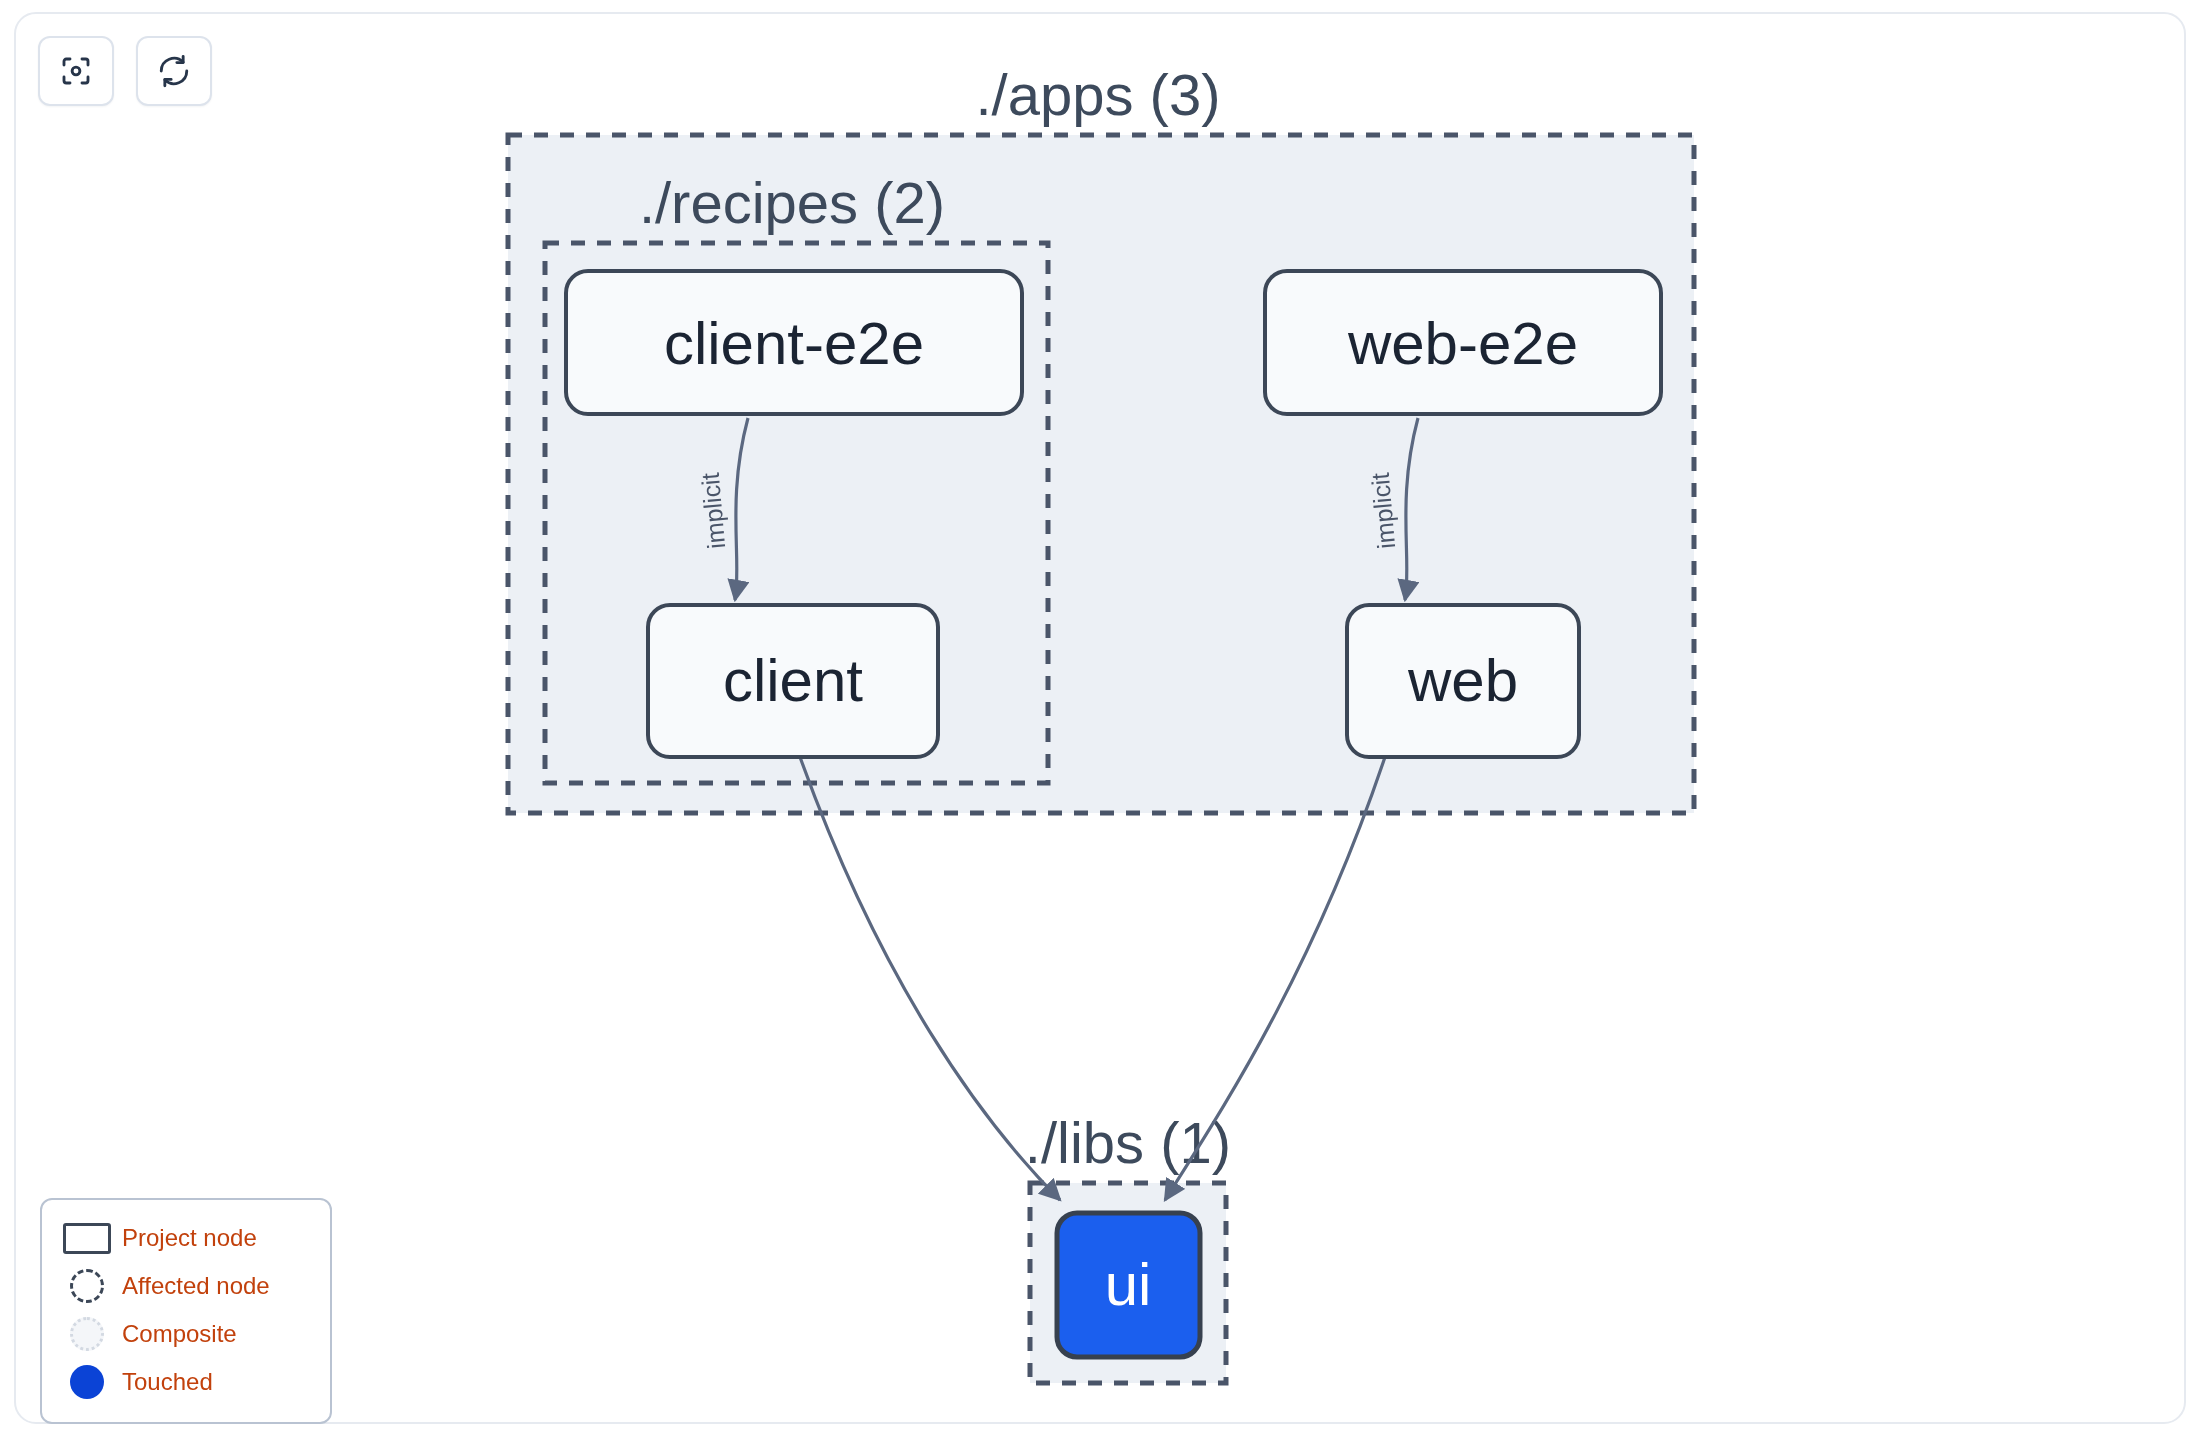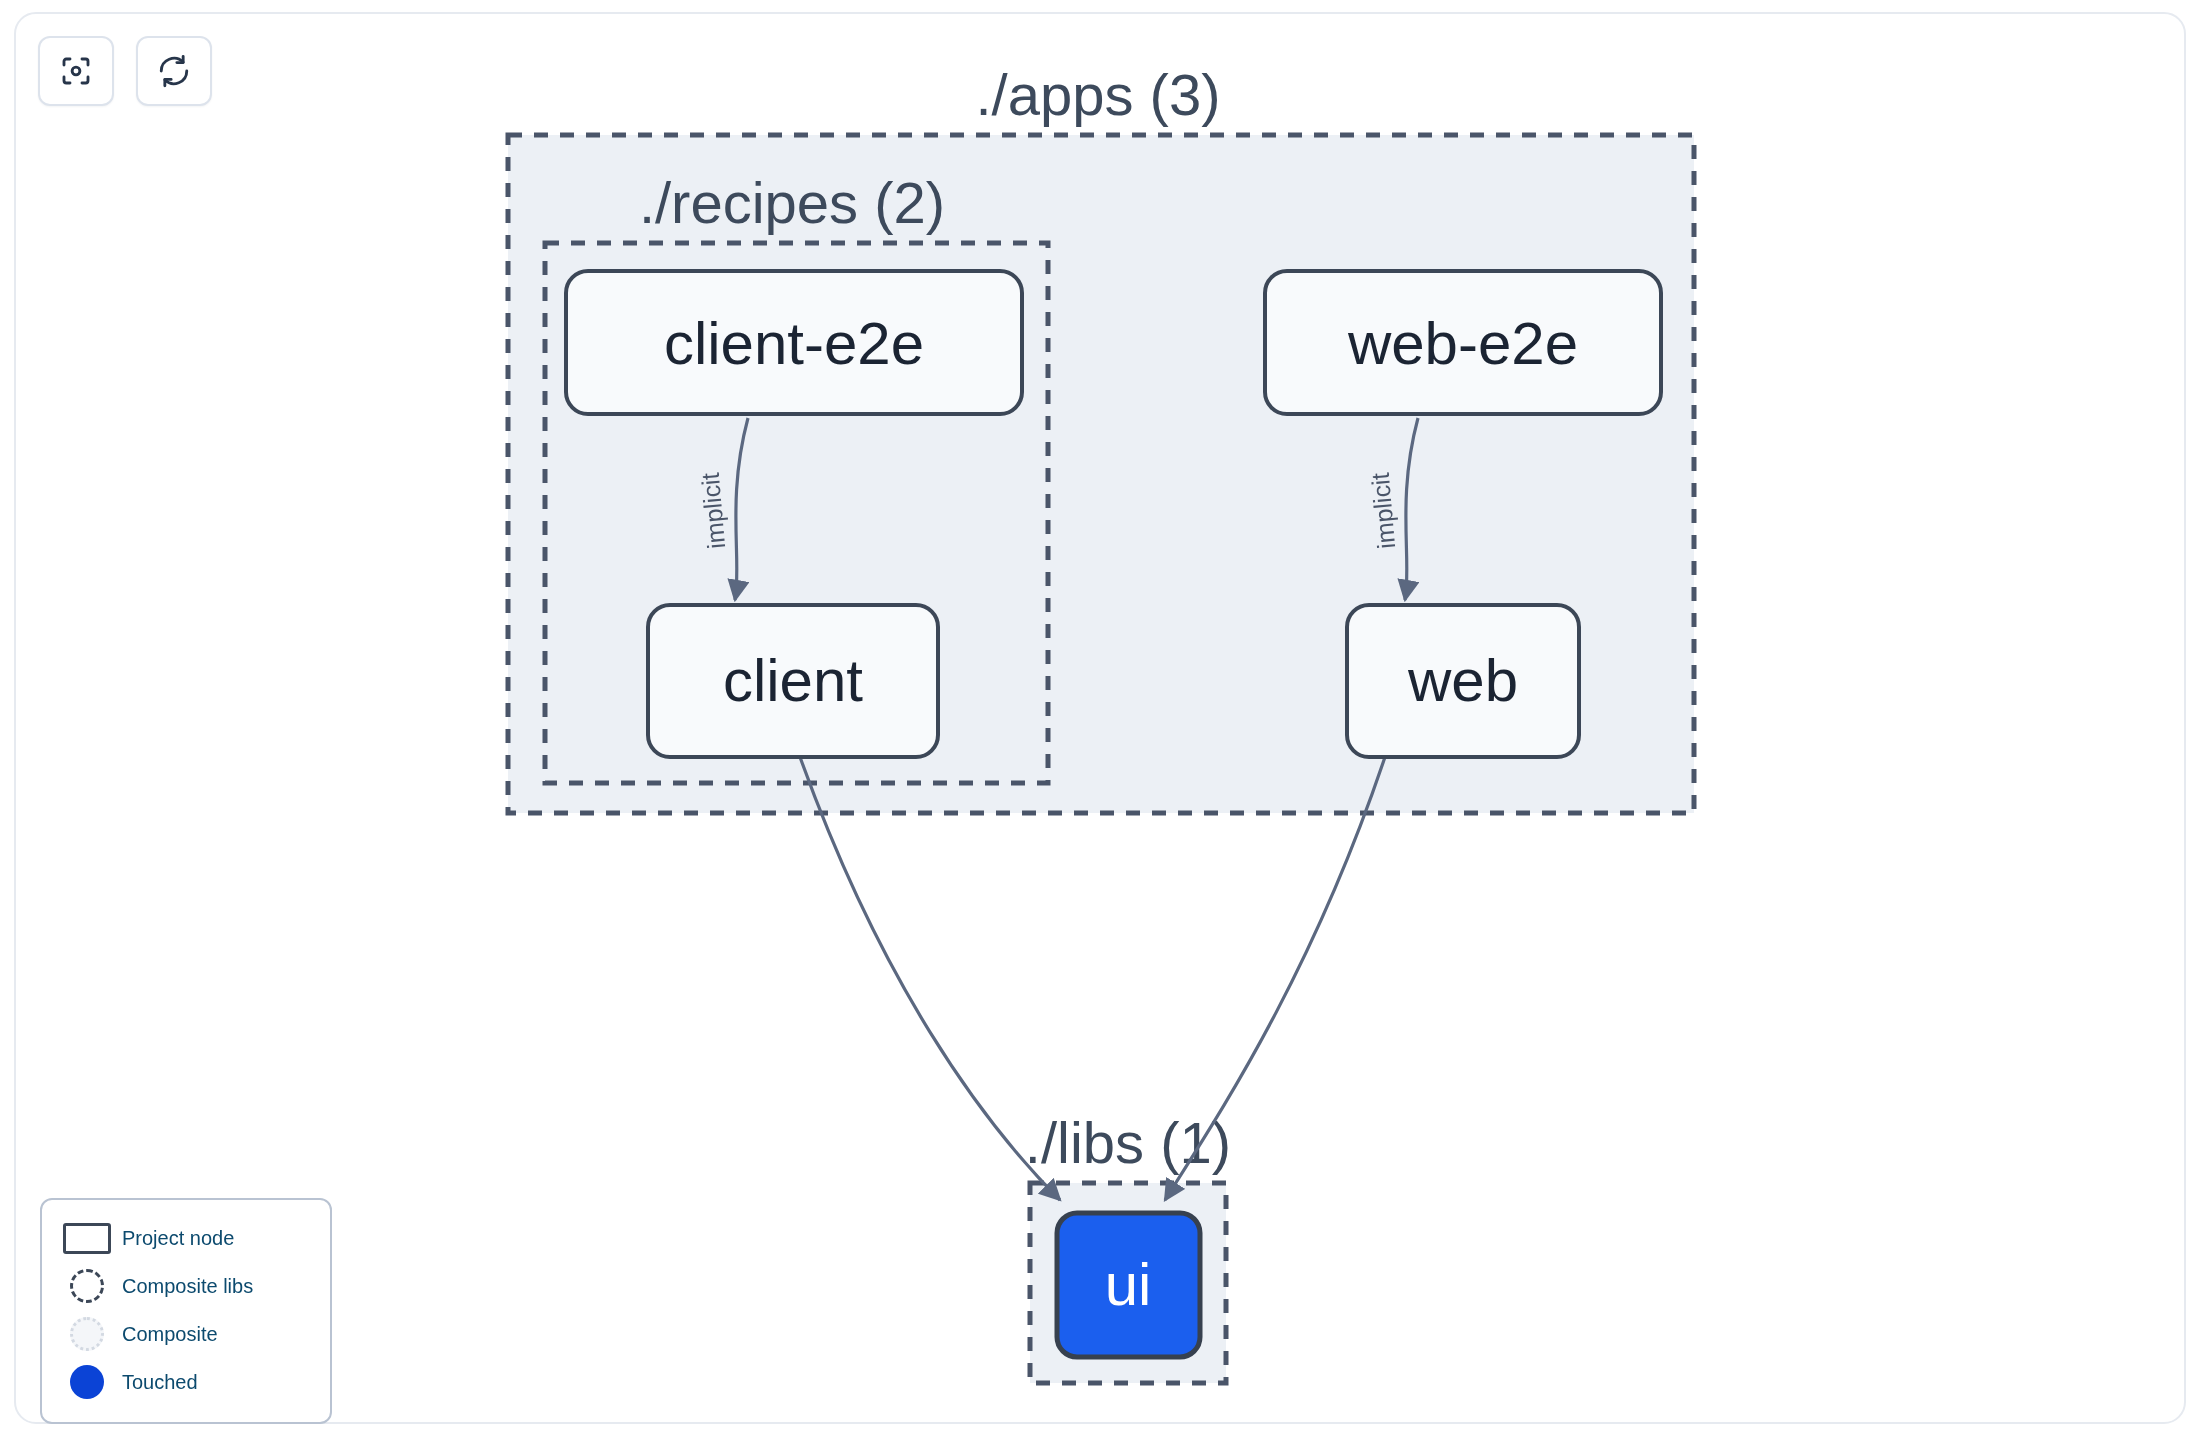--- a/index.html
+++ b/index.html
@@ -163,22 +163,22 @@
     box-sizing: border-box;
   }
   .glyph-touched-circle {
     width: 34px;
     height: 34px;
     border-radius: 50%;
     background: #0b43d6;
   }
   .legend-text {
     font-family: "Liberation Sans", sans-serif;
-    font-size: 20px;
-    color: #0c4a6e;
+    font-size: 24px;
+    color: #c2410c;
     padding-left: 6px;
     white-space: nowrap;
   }
 </style>
 </head>
 <body>
 
 <div id="app-root">
 
   <div class="canvas-frame"></div>
@@ -284,21 +284,21 @@
       <span class="legend-glyph">
         <span class="glyph-rect"></span>
       </span>
       <span class="legend-text">Project node</span>
     </div>
 
     <div class="legend-row">
       <span class="legend-glyph">
         <span class="glyph-dashed-circle"></span>
       </span>
-      <span class="legend-text">Composite libs</span>
+      <span class="legend-text">Affected node</span>
     </div>
 
     <div class="legend-row">
       <span class="legend-glyph">
         <span class="glyph-affected-circle"></span>
       </span>
       <span class="legend-text">Composite</span>
     </div>
 
     <div class="legend-row">

